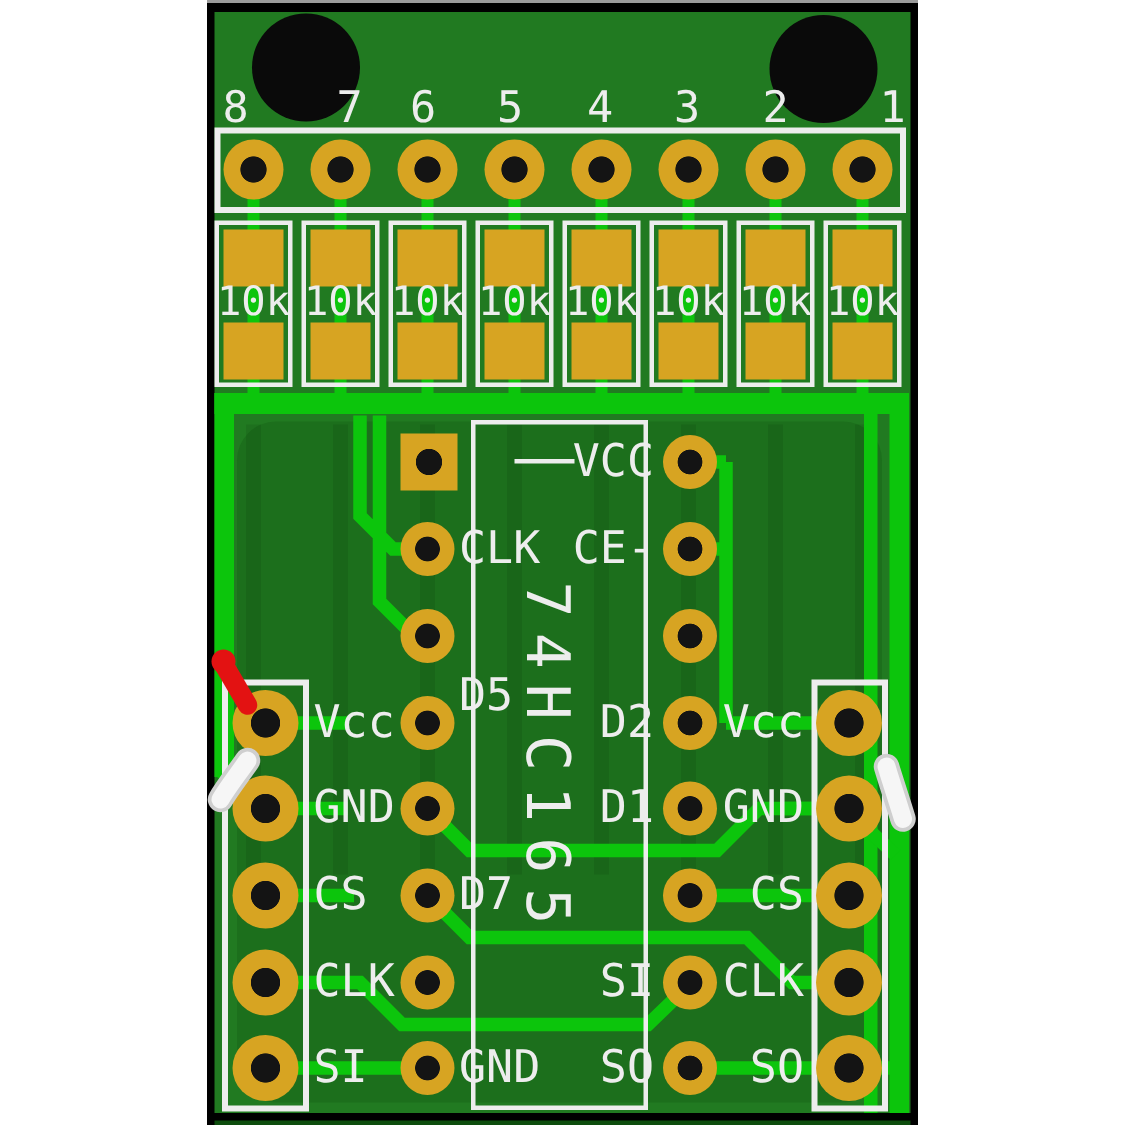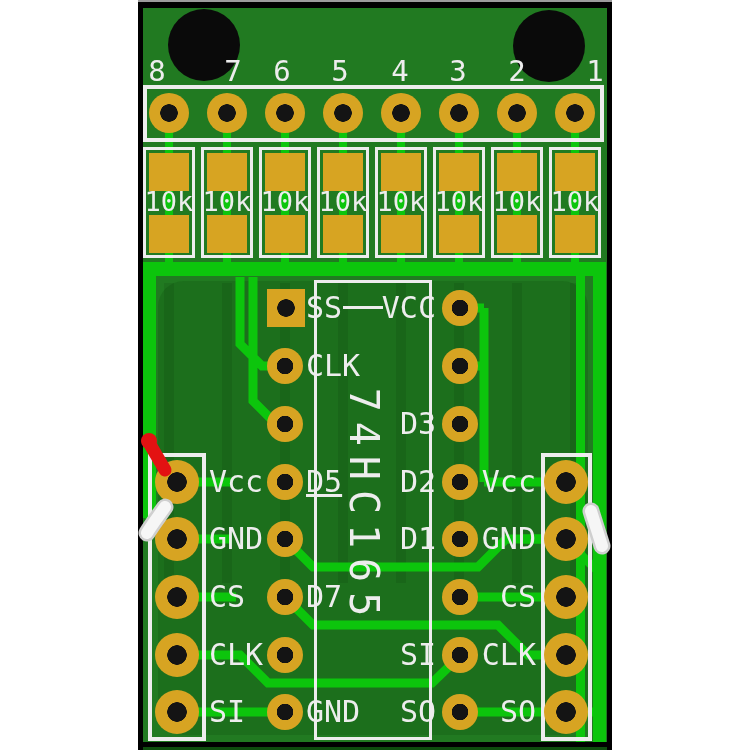--- a/index.html
+++ b/index.html
@@ -151,27 +151,26 @@
   <div class="abs pad36" style="left:267px;top:694px;"></div>
   <div class="abs pad36" style="left:442px;top:290px;"></div>
   <div class="abs pad36" style="left:442px;top:348px;"></div>
   <div class="abs pad36" style="left:442px;top:406px;"></div>
   <div class="abs pad36" style="left:442px;top:464px;"></div>
   <div class="abs pad36" style="left:442px;top:521px;"></div>
   <div class="abs pad36" style="left:442px;top:579px;"></div>
   <div class="abs pad36" style="left:442px;top:637px;"></div>
   <div class="abs pad36" style="left:442px;top:694px;"></div>
 
-  <div class="abs lbl icl" style="top:292px;">SS</div>
   <div class="abs lbl icl" style="top:350px;">CLK</div>
-  <div class="abs lbl icl" style="top:466px;text-decoration:underline;">D5</div>
+  <div class="abs lbl icl" style="top:448px;">D5</div>
   <div class="abs lbl icl" style="top:581px;">D7</div>
   <div class="abs lbl icl" style="top:696px;">GND</div>
   <div class="abs lbl icr" style="top:292px;">VCC</div>
-  <div class="abs lbl icr" style="top:408px;">D3</div>
+  <div class="abs lbl icr" style="top:350px;">CE-</div>
   <div class="abs lbl icr" style="top:466px;">D2</div>
   <div class="abs lbl icr" style="top:523px;">D1</div>
   <div class="abs lbl icr" style="top:639px;">SI</div>
   <div class="abs lbl icr" style="top:696px;">SO</div>
   <div class="abs" id="ic-name">74HC165</div>
 
   <div class="abs silk" style="left:148px;top:453px;width:58px;height:288px;box-sizing:border-box;"></div>
   <div class="abs pad44" style="left:155px;top:460px;"></div>
   <div class="abs pad44" style="left:155px;top:517px;"></div>
   <div class="abs pad44" style="left:155px;top:575px;"></div>

